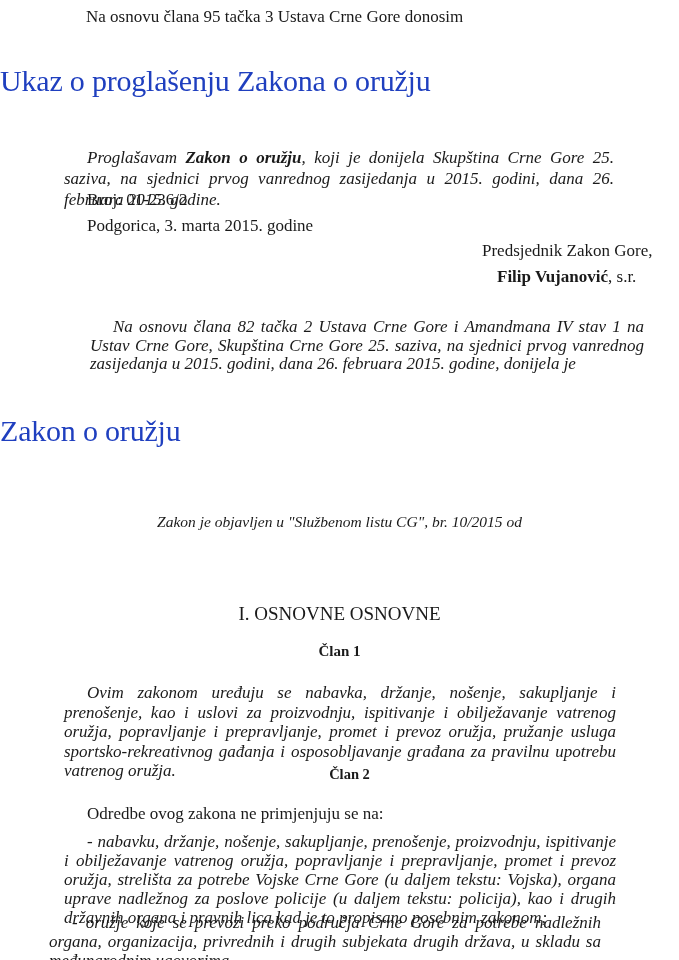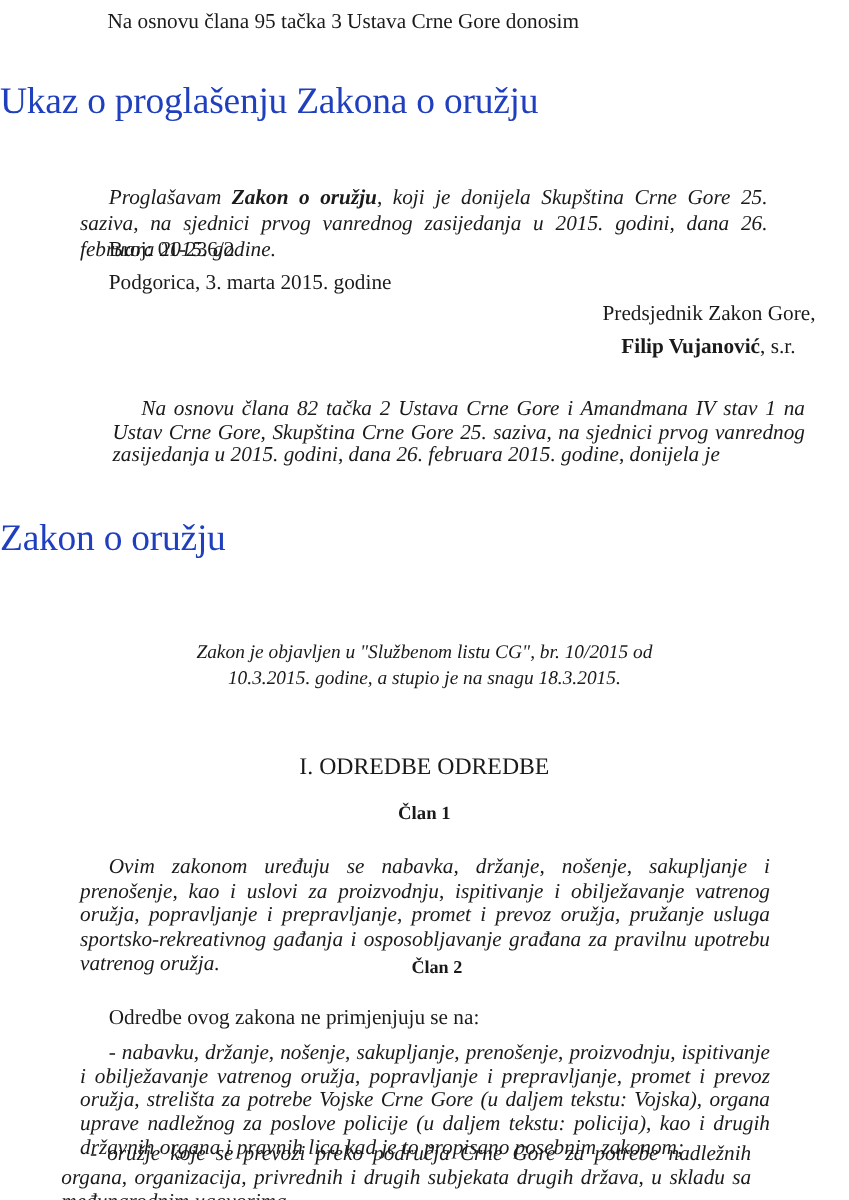--- a/index.html
+++ b/index.html
@@ -41,24 +41,23 @@
   <div class="abs p" style="left:497px; top:266px;">
     <b>Filip Vujanović</b><span>, s.r.</span>
   </div>
 
   <div class="abs p justify indent" style="left:58px; top:318px; width:554px; line-height:18.5px;margin-left:32px;">Na osnovu člana 82 tačka 2 Ustava Crne Gore i Amandmana IV stav 1 na Ustav Crne Gore, Skupština Crne Gore 25. saziva, na sjednici prvog vanrednog zasijedanja u 2015. godini, dana 26. februara 2015. godine, donijela je</div>
 
   <div class="abs title" style="top:414px;">Zakon o oružju</div>
 
   <div class="abs center" style="top:511px; font-size:15.5px; font-style:italic; line-height:21px;">
     <div>Zakon je objavljen u "Službenom listu CG", br. 10/2015 od</div>
-    <div>10.3.2015. godine, a stupio je na snagu 18.3.2015.</div>
   </div>
 
-  <div class="abs center" style="top:603px; font-size:19px;">I. ODREDBE ODREDBE</div>
+  <div class="abs center" style="top:603px; font-size:19px;">I. OSNOVNE OSNOVNE</div>
 
   <div class="abs center" style="top:643px; font-size:15px; font-weight:bold;">Član 1</div>
 
   <div class="abs p justify indent" style="left:64px; top:683px; width:552px; line-height:19.5px;">Ovim zakonom uređuju se nabavka, držanje, nošenje, sakupljanje i prenošenje, kao i uslovi za proizvodnju, ispitivanje i obilježavanje vatrenog oružja, popravljanje i prepravljanje, promet i prevoz oružja, pružanje usluga sportsko-rekreativnog gađanja i osposobljavanje građana za pravilnu upotrebu vatrenog oružja.</div>
 
   <div class="abs center" style="top:766px; font-size:14.5px; font-weight:bold;padding-left:10px;">Član 2</div>
 
   <div class="abs p" style="left:87px; top:803px;">Odredbe ovog zakona ne primjenjuju se na:</div>
 
   <div class="abs p justify indent" style="left:64px; top:832px; width:552px; line-height:19px;">- nabavku, držanje, nošenje, sakupljanje, prenošenje, proizvodnju, ispitivanje i obilježavanje vatrenog oružja, popravljanje i prepravljanje, promet i prevoz oružja, strelišta za potrebe Vojske Crne Gore (u daljem tekstu: Vojska), organa uprave nadležnog za poslove policije (u daljem tekstu: policija), kao i drugih državnih organa i pravnih lica kad je to propisano posebnim zakonom;</div>

